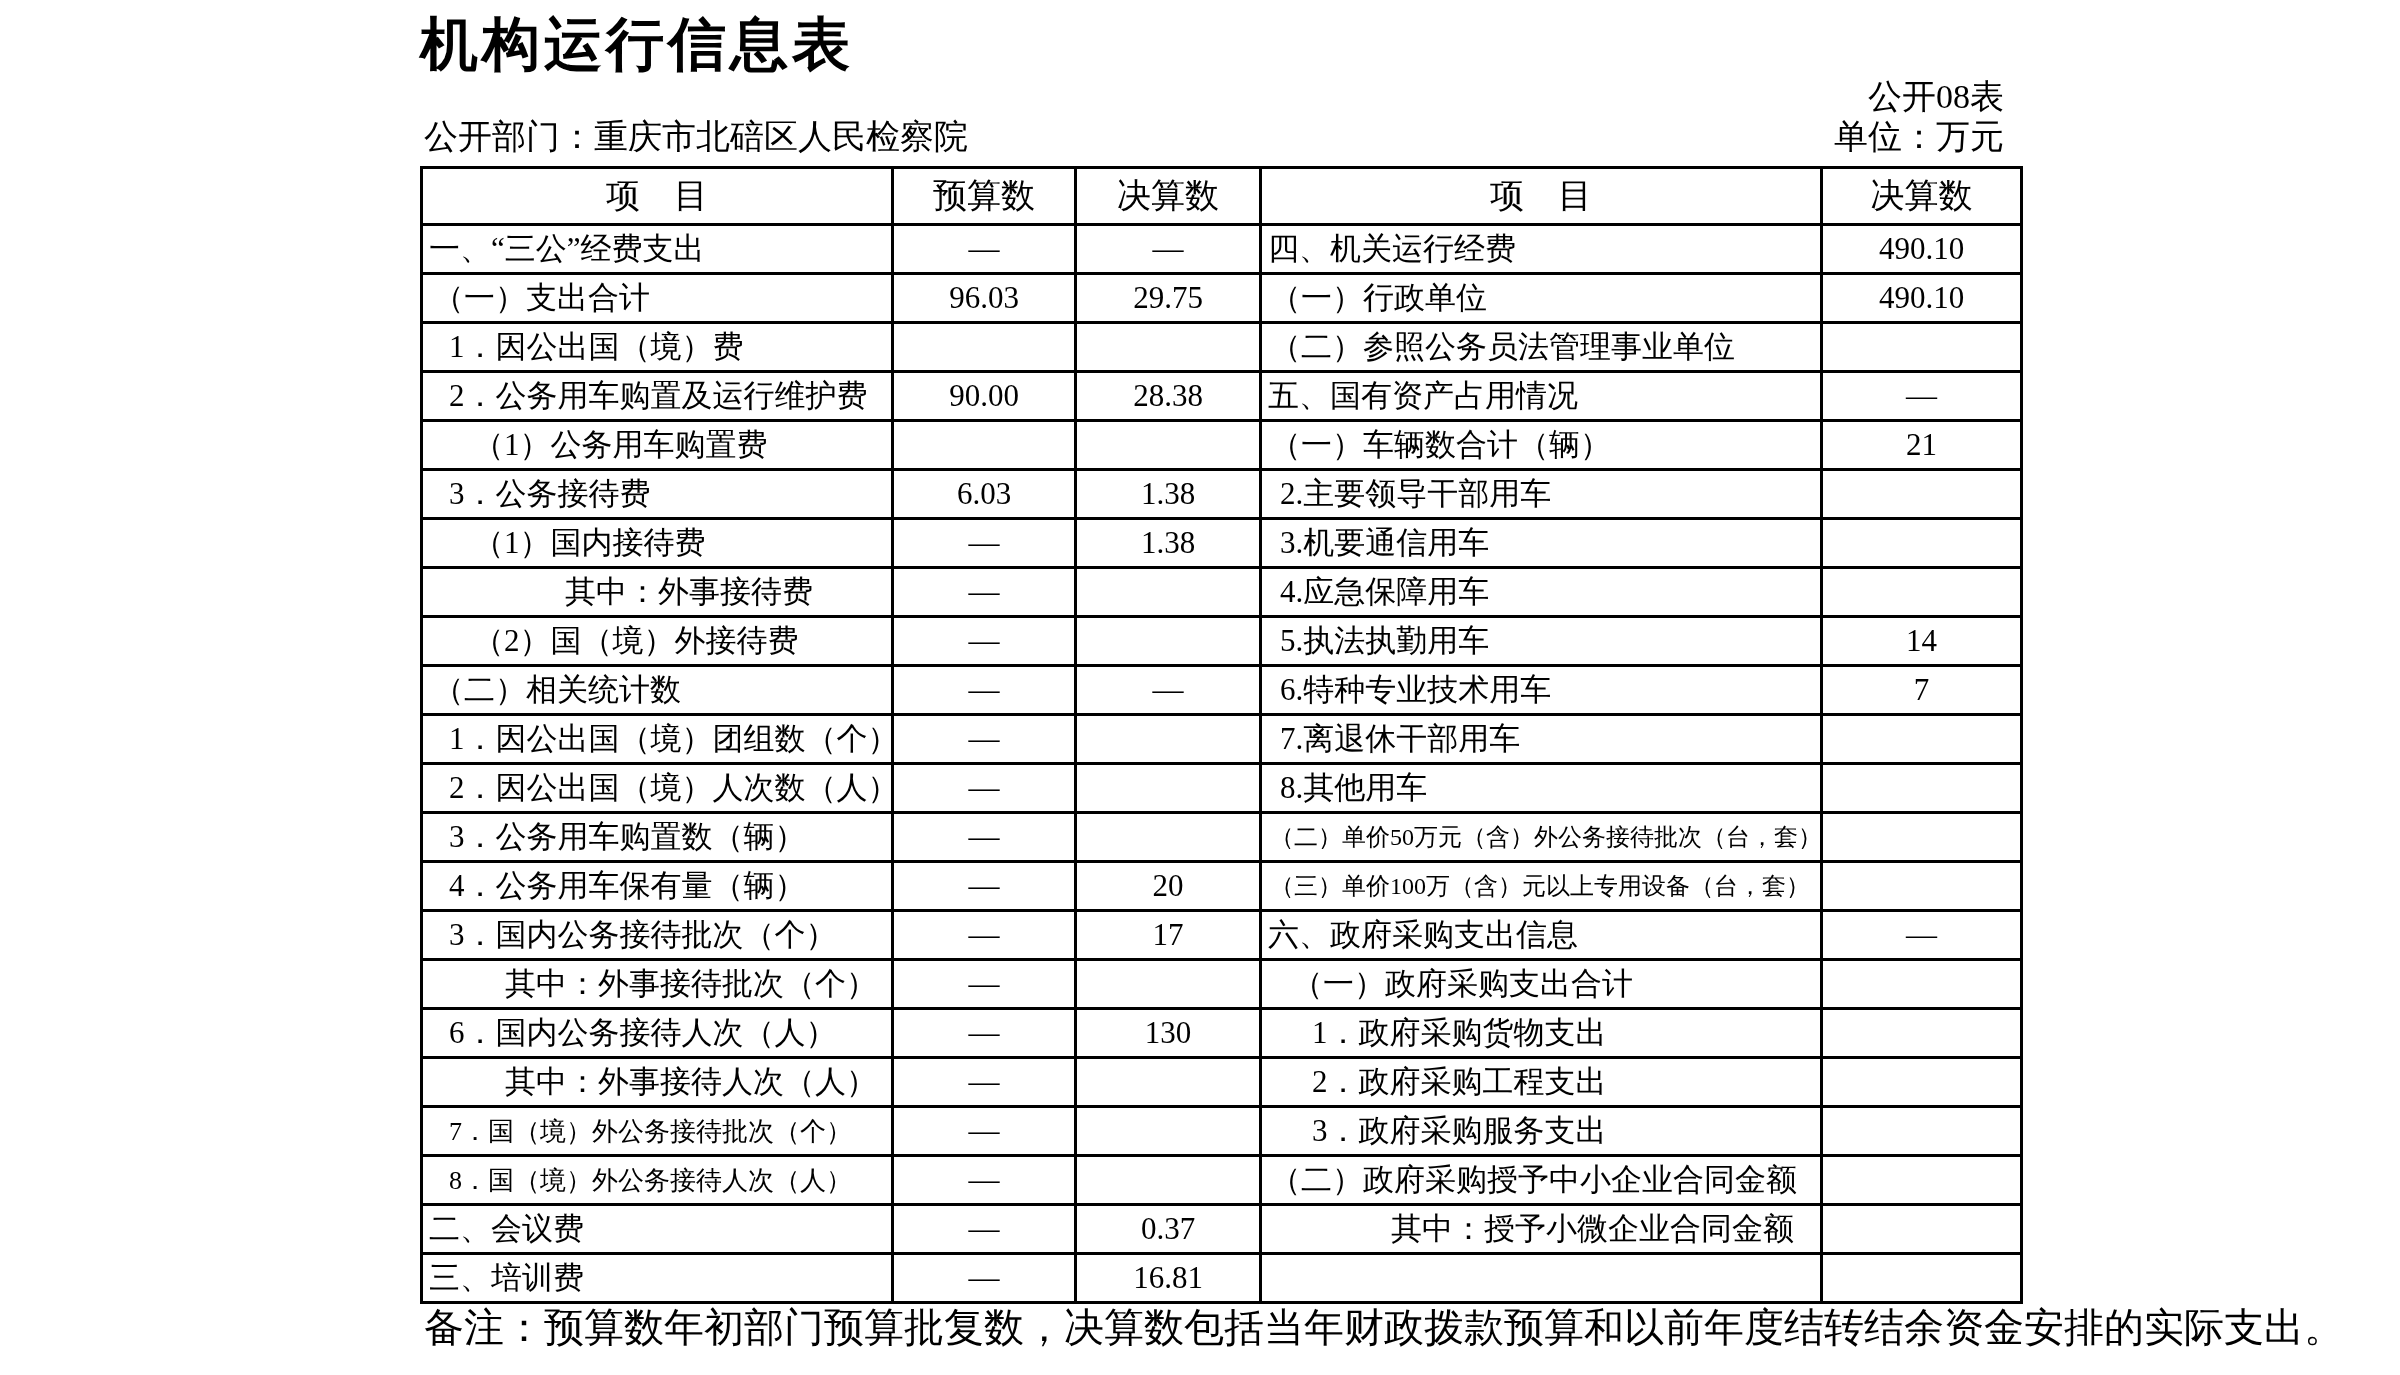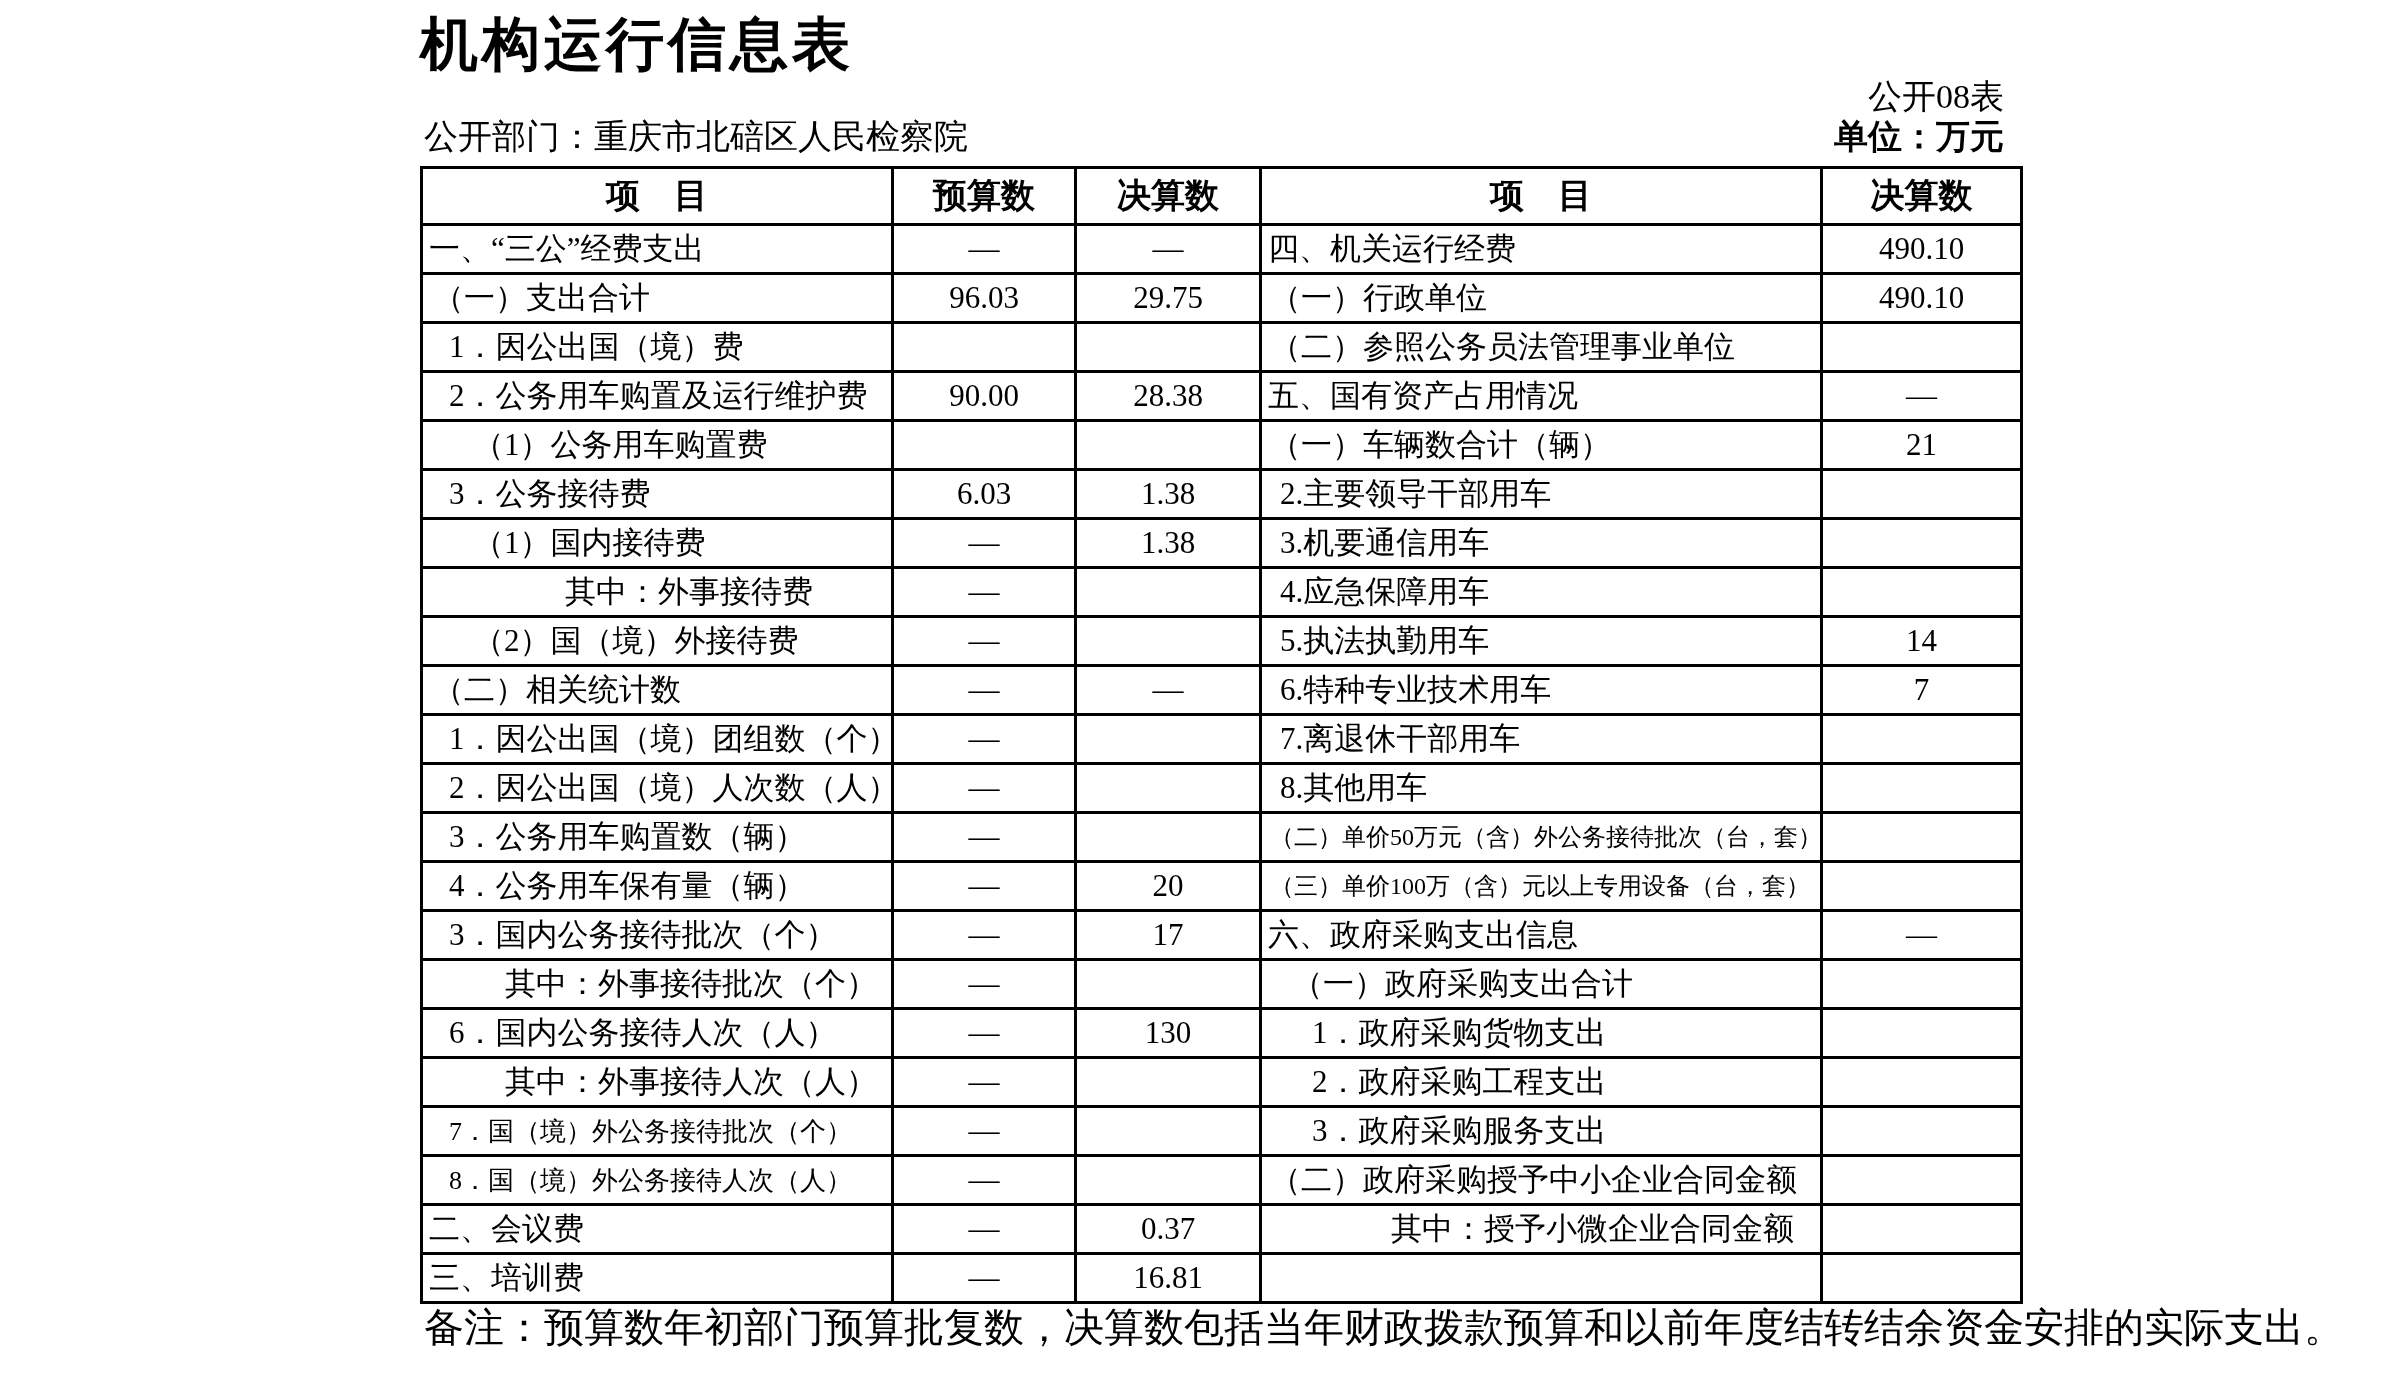--- a/index.html
+++ b/index.html
@@ -17,35 +17,35 @@
   }
   .form-code{
     position:absolute;top:74px;left:432px;width:1572px;
     text-align:right;font-size:34px;
   }
   .dept{
     position:absolute;top:114px;left:424px;font-size:34px;
   }
   .unit{
     position:absolute;top:114px;left:420px;width:1584px;
-    text-align:right;font-size:34px;font-weight:bold;
+    text-align:right;font-size:34px;
   }
   table.info{
     position:absolute;top:166px;left:420px;
     width:1600px;border-collapse:collapse;table-layout:fixed;
     border:3px solid #000;
   }
   table.info th,table.info td{
     border:3px solid #000;
     padding:0;
     overflow:hidden;white-space:nowrap;
     vertical-align:middle;
   }
   table.info th{
-    height:54px;font-size:34px;font-weight:bold;text-align:center;
+    height:54px;font-size:34px;font-weight:normal;text-align:center;
   }
   table.info td{
     height:46px;font-size:31px;font-weight:normal;
   }
   td.val{text-align:center;}
   td.item{text-align:left;}
   
   .sec{padding-left:6px !important;}
   .sub1{padding-left:10px !important;}
   .num{padding-left:26px !important;}

